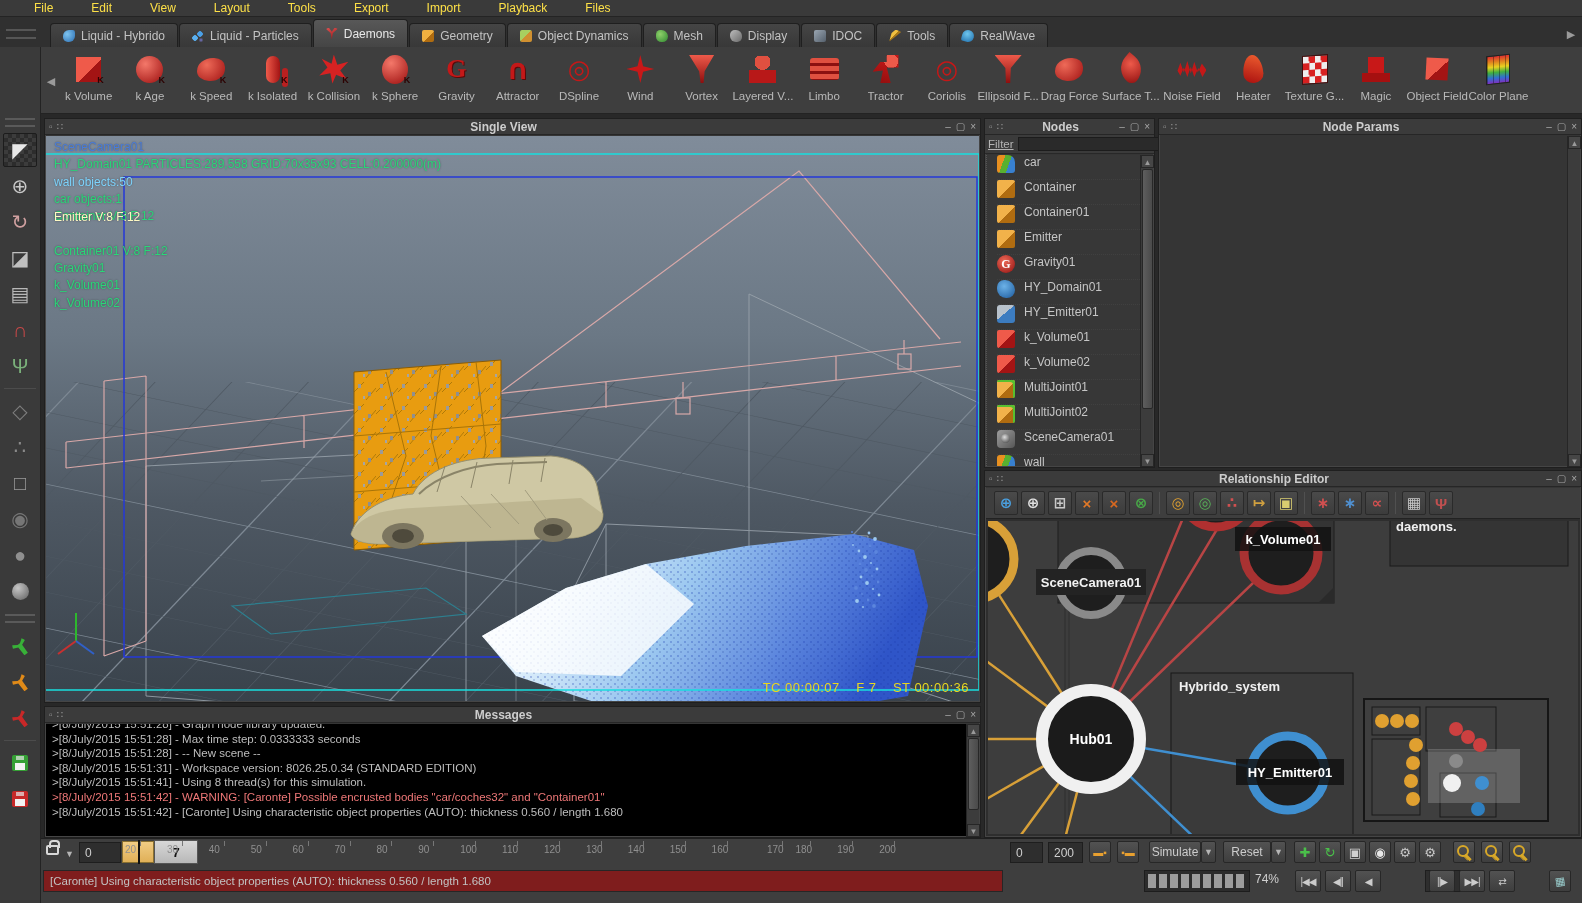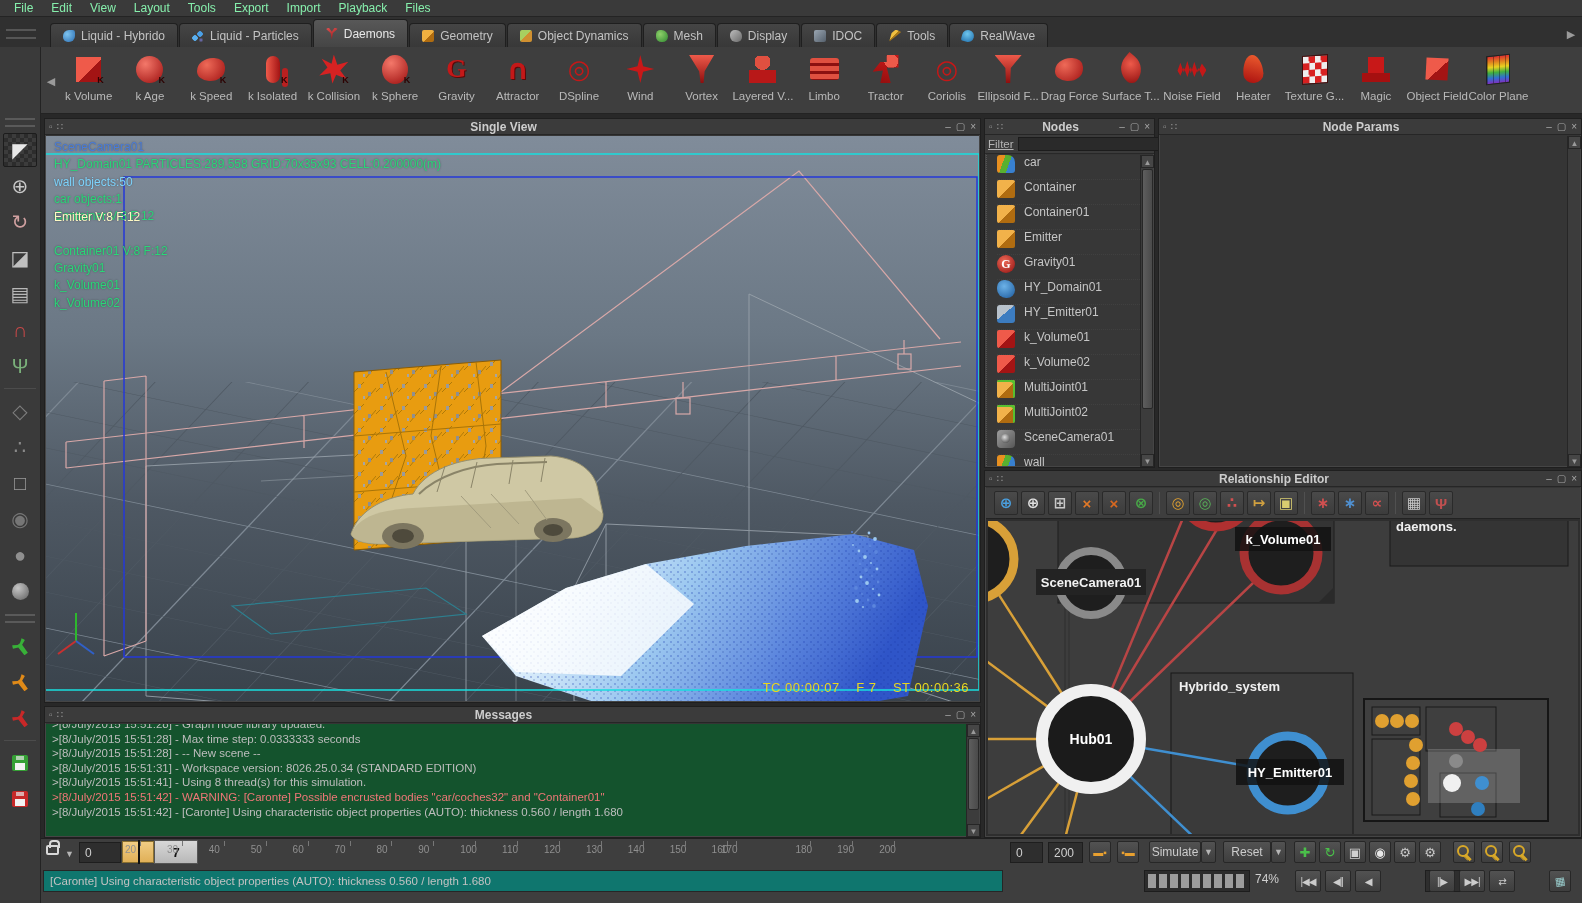--- a/index.html
+++ b/index.html
@@ -1,21 +1,21 @@
 <!DOCTYPE html>
 <html><head>
 <meta charset="utf-8">
 <style>
   html,body{margin:0;padding:0;background:#282828;width:1582px;height:903px;overflow:hidden;
     font-family:"Liberation Sans","DejaVu Sans",sans-serif;-webkit-font-smoothing:antialiased;}
   *{box-sizing:border-box;}
   .abs{position:absolute;}
   
   #menubar{position:absolute;left:0;top:0;width:1582px;height:17px;background:#3a3a3a;border-bottom:1px solid #242424;display:flex;align-items:center;padding-left:6px;gap:2px;}
-  .mitem{color:#86efac;font-size:12px;padding:0 8px;cursor:default;}
+  .mitem{color:#fde047;font-size:12px;padding:0 8px;cursor:default;margin-left:20px;}
   
   #tabbar{position:absolute;left:0;top:17px;width:1582px;height:30px;background:#303030;display:flex;align-items:flex-end;padding-left:4px;}
   .grip{width:30px;height:10px;margin:0 14px 8px 2px;border-top:2px solid #565656;border-bottom:2px solid #565656;}
   .tab{height:24px;display:flex;align-items:center;gap:6px;padding:0 12px;background:linear-gradient(#454545,#383838);border:1px solid #1f1f1f;border-bottom:none;border-radius:4px 4px 0 0;margin-right:1px;}
   .tab.active{height:28px;background:linear-gradient(#585858,#454545);}
   .tlabel{font-size:12px;color:#c2c2c2;white-space:nowrap;}
   .tab.active .tlabel{color:#e8e8e8;}
   .ti{width:12px;height:12px;border-radius:2px;}
   .ti0{background:radial-gradient(circle at 35% 35%,#7ec4f0,#2a6cb0);border-radius:50% 20% 50% 40%;}
   .ti1{background:radial-gradient(circle 2.5px at 3px 8px,#5ab0f0 0 2.5px,transparent 3px),radial-gradient(circle 2.5px at 8px 4px,#4aa0e8 0 2.5px,transparent 3px),radial-gradient(circle 2px at 9px 10px,#77c,transparent 2.5px);}
@@ -95,21 +95,21 @@
   .ic-cube{background:linear-gradient(135deg,#f2b24a 0 55%,#b06c10 55%);}
   .ic-redcube{background:linear-gradient(135deg,#ef5a4a 0 55%,#a31414 55%);}
   .ic-multi{background:linear-gradient(110deg,#e89020 0 35%,#58b030 35% 62%,#3880d0 62%);border-radius:3px 40% 3px 3px;}
   .ic-g{background:radial-gradient(circle at 40% 35%,#ee6a58,#8e0e0e);border-radius:50%;color:#fff;font:bold 12px "Liberation Serif",serif;text-align:center;line-height:18px;}
   .ic-dom{background:radial-gradient(circle at 40% 35%,#6cb2e8,#1c5a9c);border-radius:40% 55% 45% 50%;}
   .ic-emit{background:linear-gradient(140deg,#b8c2cc 0 45%,#3c7cc0 45%);border-radius:3px;}
   .ic-joint{background:linear-gradient(135deg,#f2b24a 0 55%,#b06c10 55%);box-shadow:inset -3px 3px 0 -1px #58c030;}
   .ic-cam{background:linear-gradient(135deg,#9e9e9e,#565656);border-radius:4px;position:relative;}
   .ic-cam::after{content:"";position:absolute;left:4px;top:4px;width:9px;height:9px;border-radius:50%;background:radial-gradient(circle at 40% 35%,#ddd,#333);}
   
-  #msgbody{position:absolute;left:1px;right:14px;top:17px;bottom:1px;overflow:hidden;background:#14532d;padding:0 6px;}
+  #msgbody{position:absolute;left:1px;right:14px;top:17px;bottom:1px;overflow:hidden;background:#000000;padding:0 6px;}
   .mline{font-size:11.5px;color:#bdbdbd;line-height:14.6px;white-space:nowrap;}
   .mline.warn{color:#e77;}
   
   #reltools{position:absolute;left:1px;right:1px;top:17px;height:31px;background:#3e3e3e;border-bottom:1px solid #222;display:flex;align-items:center;gap:3px;padding:0 8px;}
   .rbtn{width:24px;height:24px;display:flex;align-items:center;justify-content:center;font-size:15px;font-weight:bold;background:linear-gradient(#4a4a4a,#3c3c3c);border:1px solid #2a2a2a;border-radius:2px;cursor:default;}
   .rsep{width:1px;height:22px;background:#2a2a2a;border-right:1px solid #505050;margin:0 3px;}
   #relcanvas{position:absolute;left:1px;right:1px;top:48px;bottom:1px;overflow:hidden;background:#3d3d3d;border:2px solid #2e2e2e;}
   
   #bottombar{position:absolute;left:41px;top:838px;width:1541px;height:65px;background:#3e3e3e;border-top:1px solid #1f1f1f;}
   .inp{background:#2e2e2e;border:1px solid #1e1e1e;color:#cfcfcf;font-size:12px;text-align:left;padding:2px 5px;}
@@ -119,21 +119,21 @@
   #ruler{position:absolute;left:88px;right:545px;top:2px;height:24px;}
   .tick{position:absolute;top:3px;width:30px;margin-left:-15px;font-size:10px;color:#8f8f8f;}
   .tick::before{content:"";position:absolute;left:50%;top:-3px;width:1px;height:5px;background:#777;}
   #cachedband{position:absolute;left:81px;top:2px;width:32px;height:22px;background:linear-gradient(#f0cc84,#e0b058);border:1px solid #8a7030;}
   #playmark{position:absolute;left:97px;top:1px;width:2px;height:24px;background:#111;}
   #curbox{position:absolute;left:113px;top:1px;width:44px;height:24px;background:linear-gradient(#d8d8d8,#b8b8b8);border:1px solid #555;color:#111;font-size:13px;font-weight:bold;text-align:center;line-height:23px;}
   .btn{background:linear-gradient(#525252,#3e3e3e);border:1px solid #272727;border-radius:2px;color:#ccc;font-size:12px;display:flex;align-items:center;justify-content:center;cursor:default;}
   .ibtn{width:22px;height:22px;font-size:13px;}
   #progress{position:absolute;left:1103px;top:31px;width:106px;height:22px;background:#2c2c2c;border:1px solid #1d1d1d;display:flex;gap:3px;padding:3px;}
   #progress i{width:8px;height:100%;background:#9c9c9c;}
-  #statusfield{position:absolute;left:2px;top:31px;width:960px;height:22px;background:#0f766e;border:1px solid #262626;color:#c2c2c2;font-size:11.5px;line-height:21px;padding:0 6px;white-space:nowrap;overflow:hidden;}
+  #statusfield{position:absolute;left:2px;top:31px;width:960px;height:22px;background:#7f1d1d;border:1px solid #262626;color:#c2c2c2;font-size:11.5px;line-height:21px;padding:0 6px;white-space:nowrap;overflow:hidden;}
   .key{width:15px;height:15px;position:relative;}
   .key::before{content:"";position:absolute;left:0;top:0;width:8px;height:8px;border:2.5px solid #d8a828;border-radius:50%;}
   .key::after{content:"";position:absolute;right:0;bottom:1px;width:8px;height:2.5px;background:#d8a828;box-shadow:-1px 2px 0 -1px #d8a828;transform:rotate(45deg);}
   text{font-family:"Liberation Sans",sans-serif;}
 </style>
 </head>
 <body>
 
 <div id="menubar">
     <div class="mitem">File</div>
@@ -864,21 +864,21 @@
       <span class="tick" style="left: 220.5px;">70</span>
       <span class="tick" style="left: 262.4px;">80</span>
       <span class="tick" style="left: 304.3px;">90</span>
       <span class="tick" style="left: 346.2px;">100</span>
       <span class="tick" style="left: 388.1px;">110</span>
       <span class="tick" style="left: 430px;">120</span>
       <span class="tick" style="left: 471.9px;">130</span>
       <span class="tick" style="left: 513.8px;">140</span>
       <span class="tick" style="left: 555.7px;">150</span>
       <span class="tick" style="left: 597.6px;">160</span>
-      <span class="tick" style="left: 607px;">170</span>
+      <span class="tick" style="left: 653px;">170</span>
       <span class="tick" style="left: 681.4px;">180</span>
       <span class="tick" style="left: 723.3px;">190</span>
       <span class="tick" style="left: 765.2px;">200</span>
     </div>
 
   <input class="inp abs" style="left: 969px; top: 3px; width: 33px; height: 21px;" value="0">
   <input class="inp abs" style="left: 1007px; top: 3px; width: 35px; height: 21px;" value="200">
   <div class="btn ibtn abs" style="left:1048px;top:2px">
       <span style="color:#e8a030;font-size:10px">▬▪</span>
     </div>

